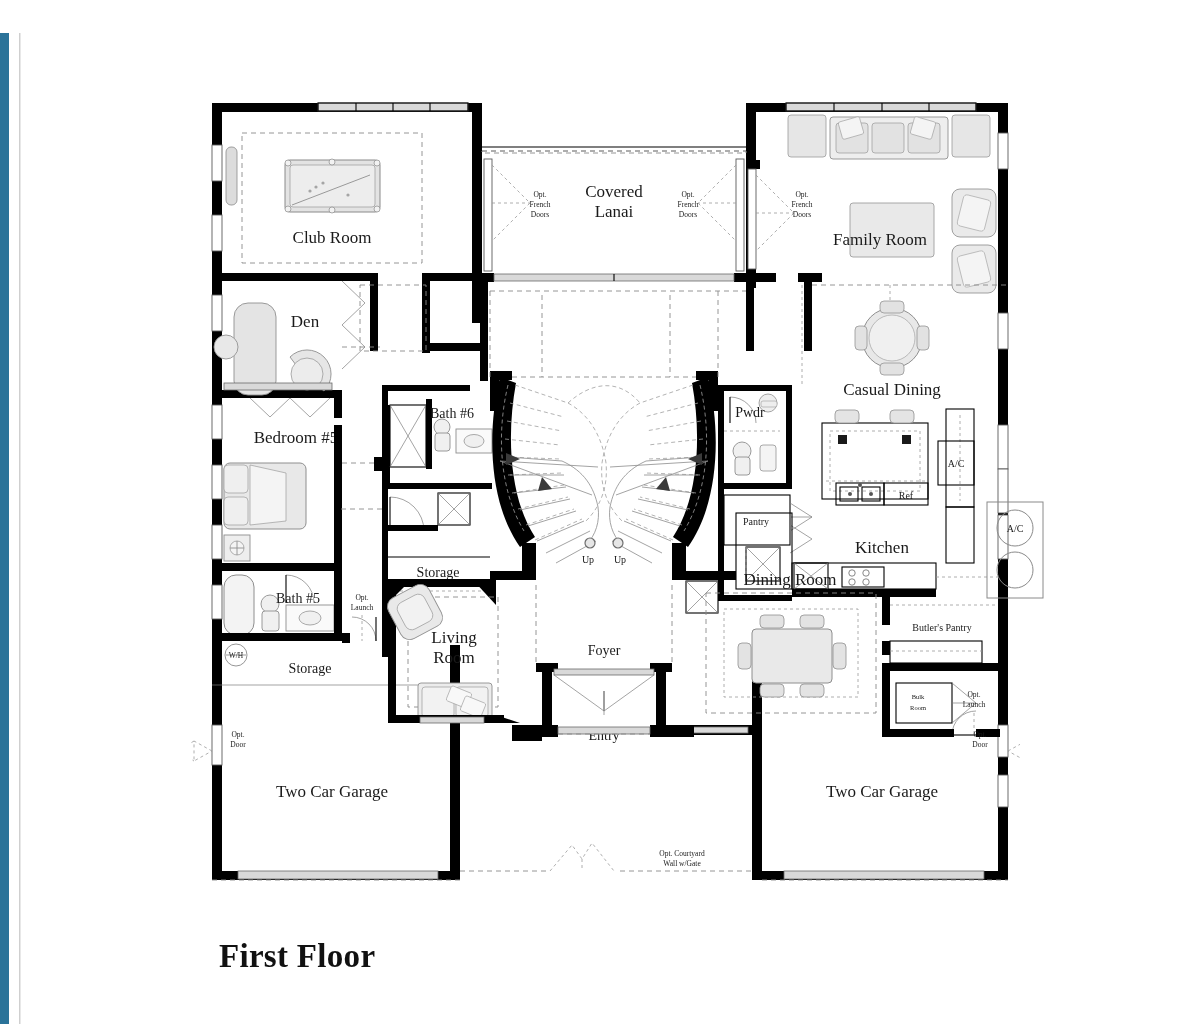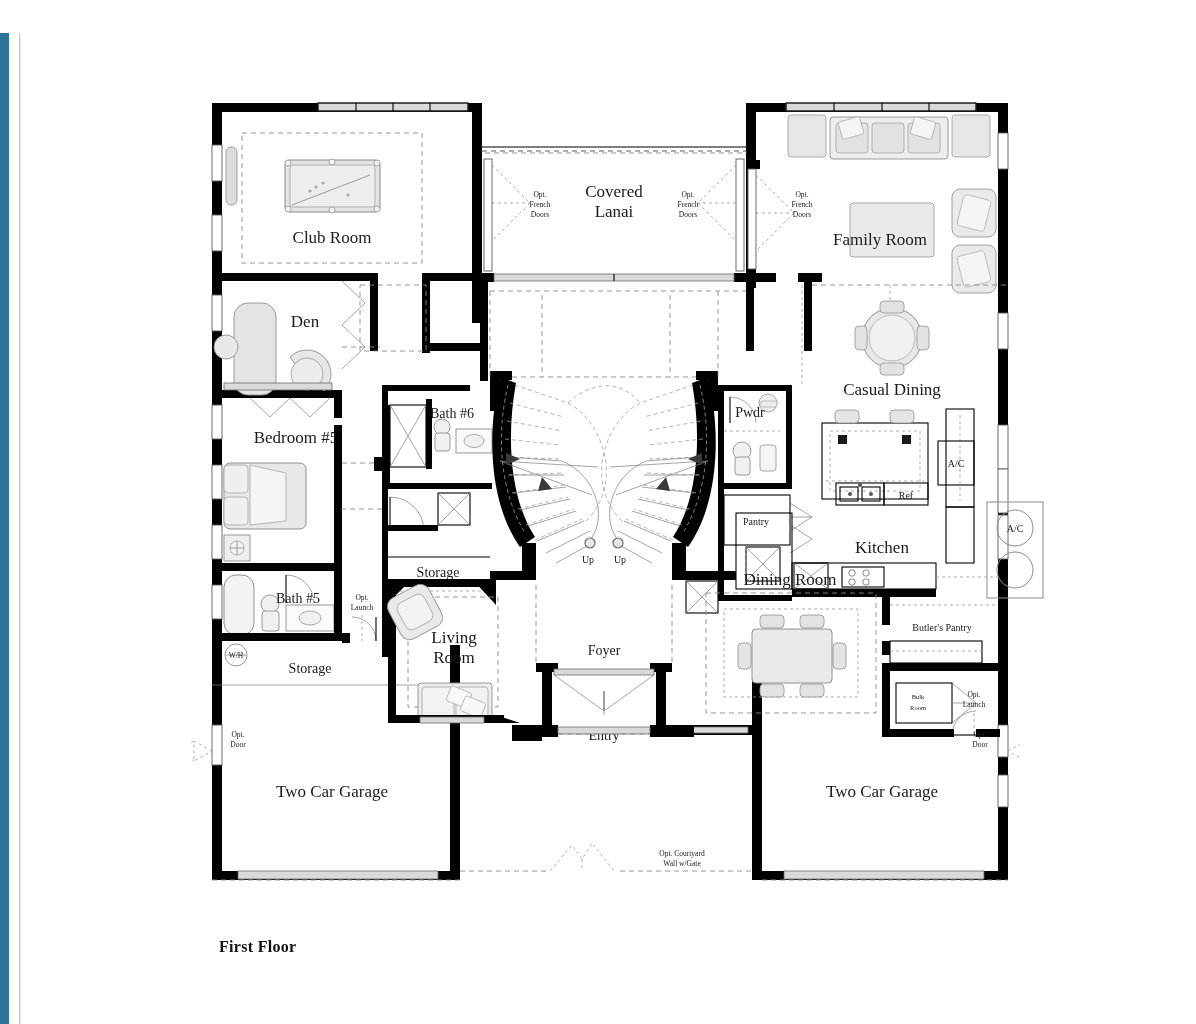--- a/index.html
+++ b/index.html
@@ -37,21 +37,21 @@
   #plan {
     position: absolute;
     left: 190px; top: 85px;
     width: 830px; height: 890px;
   }
   #plan svg { display: block; }
 
   #floor-title {
     position: absolute;
     left: 219px; top: 938px;
-    font-size: 16px;
+    font-size: 33px;
     font-weight: bold;
     color: #111111;
     letter-spacing: 0.3px;
     font-family: "Liberation Serif", serif;
   }
 
   
   .rm   { font-family: "Liberation Serif", serif; fill:#1a1a1a; text-anchor:middle; }
   .rm-lg{ font-size: 17px; }
   .rm-md{ font-size: 14px; }

